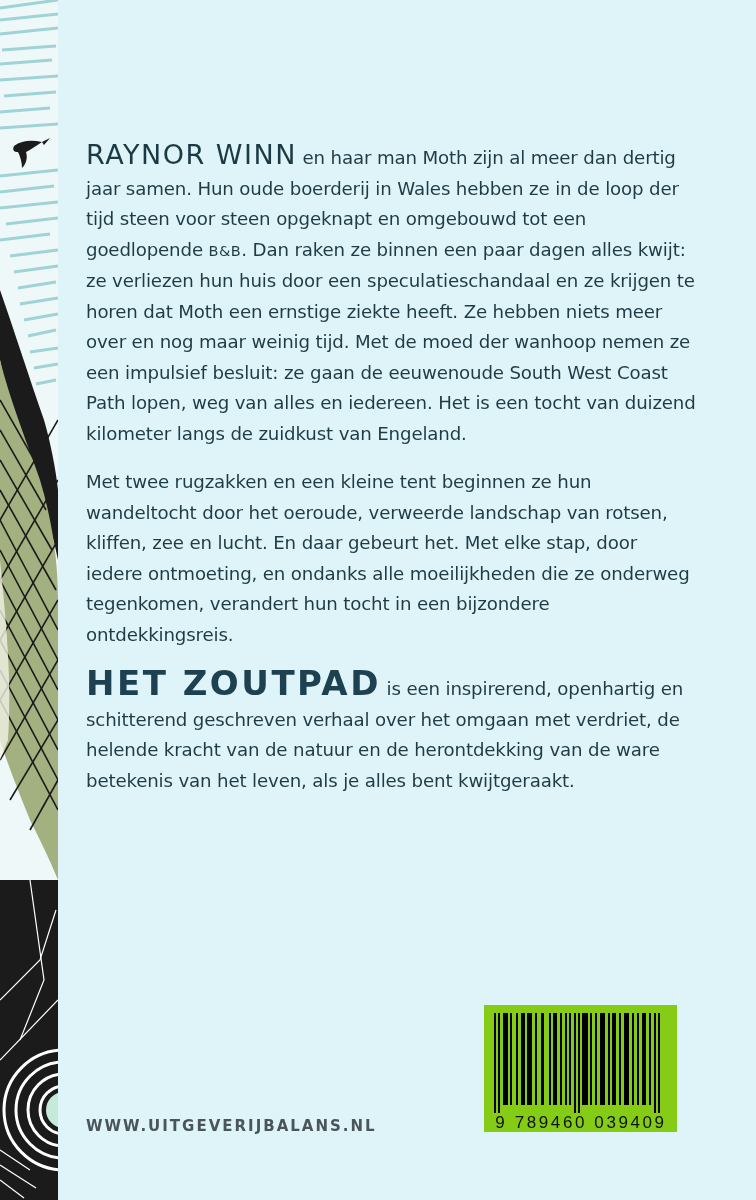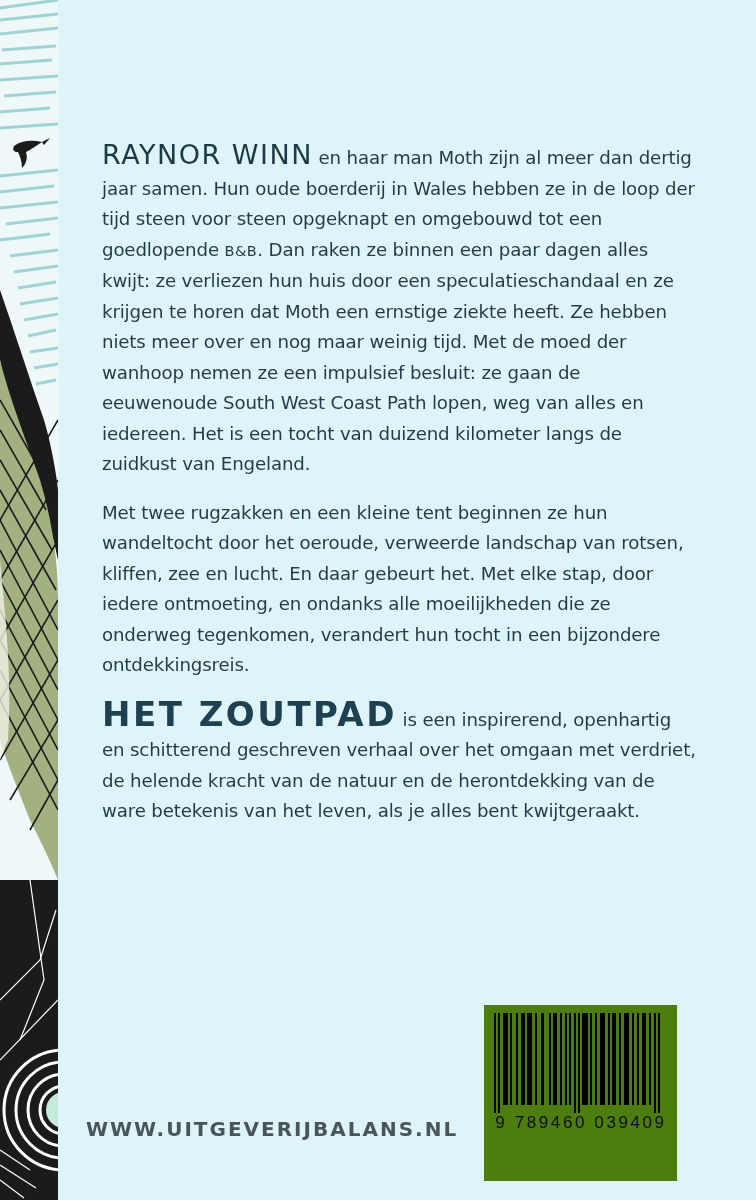--- a/index.html
+++ b/index.html
@@ -12,43 +12,43 @@
   .art-strip {
     position: absolute; left: 0; top: 0; width: 58px; height: 1200px;
     overflow: hidden;
   }
   .art-strip svg { display: block; }
   .content {
     position: absolute; left: 86px; top: 140px; width: 610px;
     color: #1d3a44;
   }
   p.para {
-    margin: 0 0 18px 16px;
+    margin: 0 0 18px 0;
     font-size: 18.2px;
     line-height: 30.5px;
     letter-spacing: -0.15px;
     color: #1f3b45;
   }
   .lead-name {
     font-size: 27px; letter-spacing: 1.5px; font-weight: normal;
     color: #1c3a44; line-height: 30px;
   }
   .small-caps { font-size: 14.5px; letter-spacing: 0.5px; }
   .title-strong {
     font-weight: bold; font-size: 34px; letter-spacing: 2.5px; color: #1d4150;
     font-family: "DejaVu Sans", sans-serif;
   }
   .url {
     position: absolute; left: 86px; top: 1117px;
     font-family: "DejaVu Sans", sans-serif; font-weight: bold;
-    font-size: 20px; letter-spacing: 2px; color: #4a5559;
+    font-size: 15px; letter-spacing: 2px; color: #4a5559;
   }
   .barcode-box {
-    position: absolute; left: 484px; top: 1005px; width: 193px; height: 176px;
-    background: #4d7c0f;
+    position: absolute; left: 484px; top: 1005px; width: 193px; height: 127px;
+    background: #84cc16;
   }
   .barcode-box svg { position: absolute; left: 10px; top: 8px; }
   .barcode-digits {
     position: absolute; left: 6px; top: 108px; width: 182px;
     font-family: "Liberation Sans", sans-serif; font-size: 17px; letter-spacing: 2.6px;
     color: #111; text-align: center;
   }
 </style>
 </head>
 <body>

